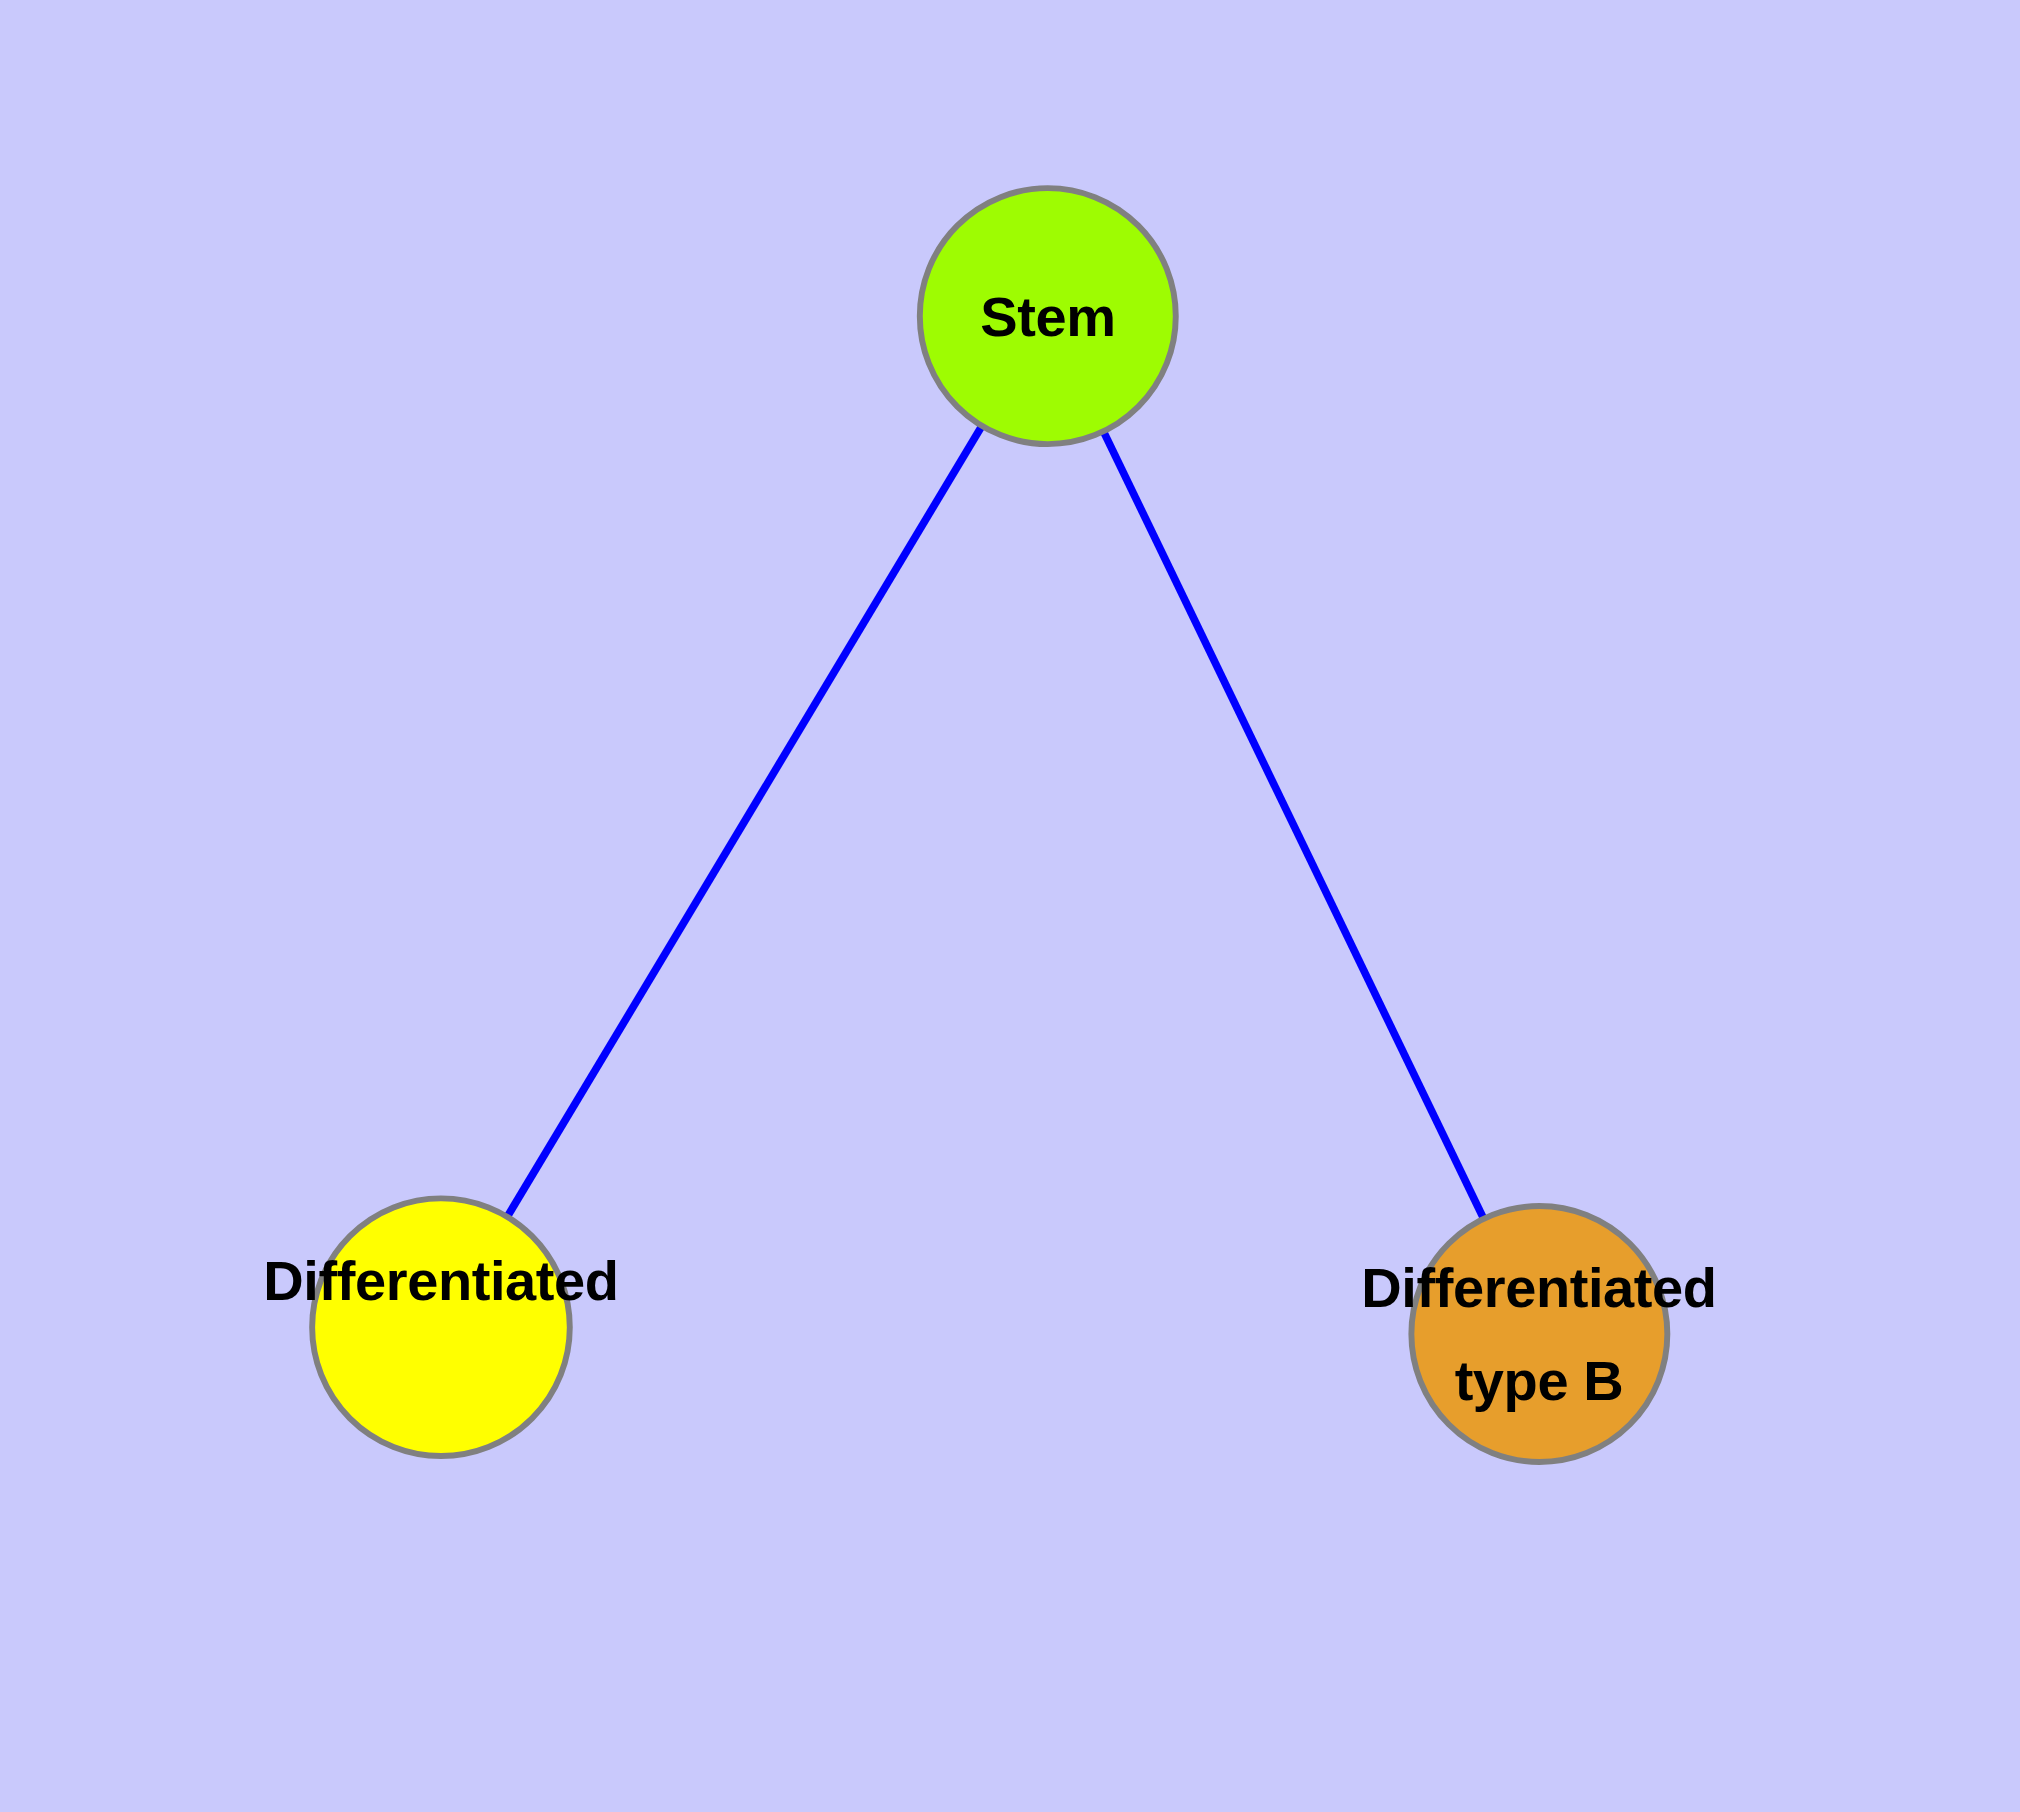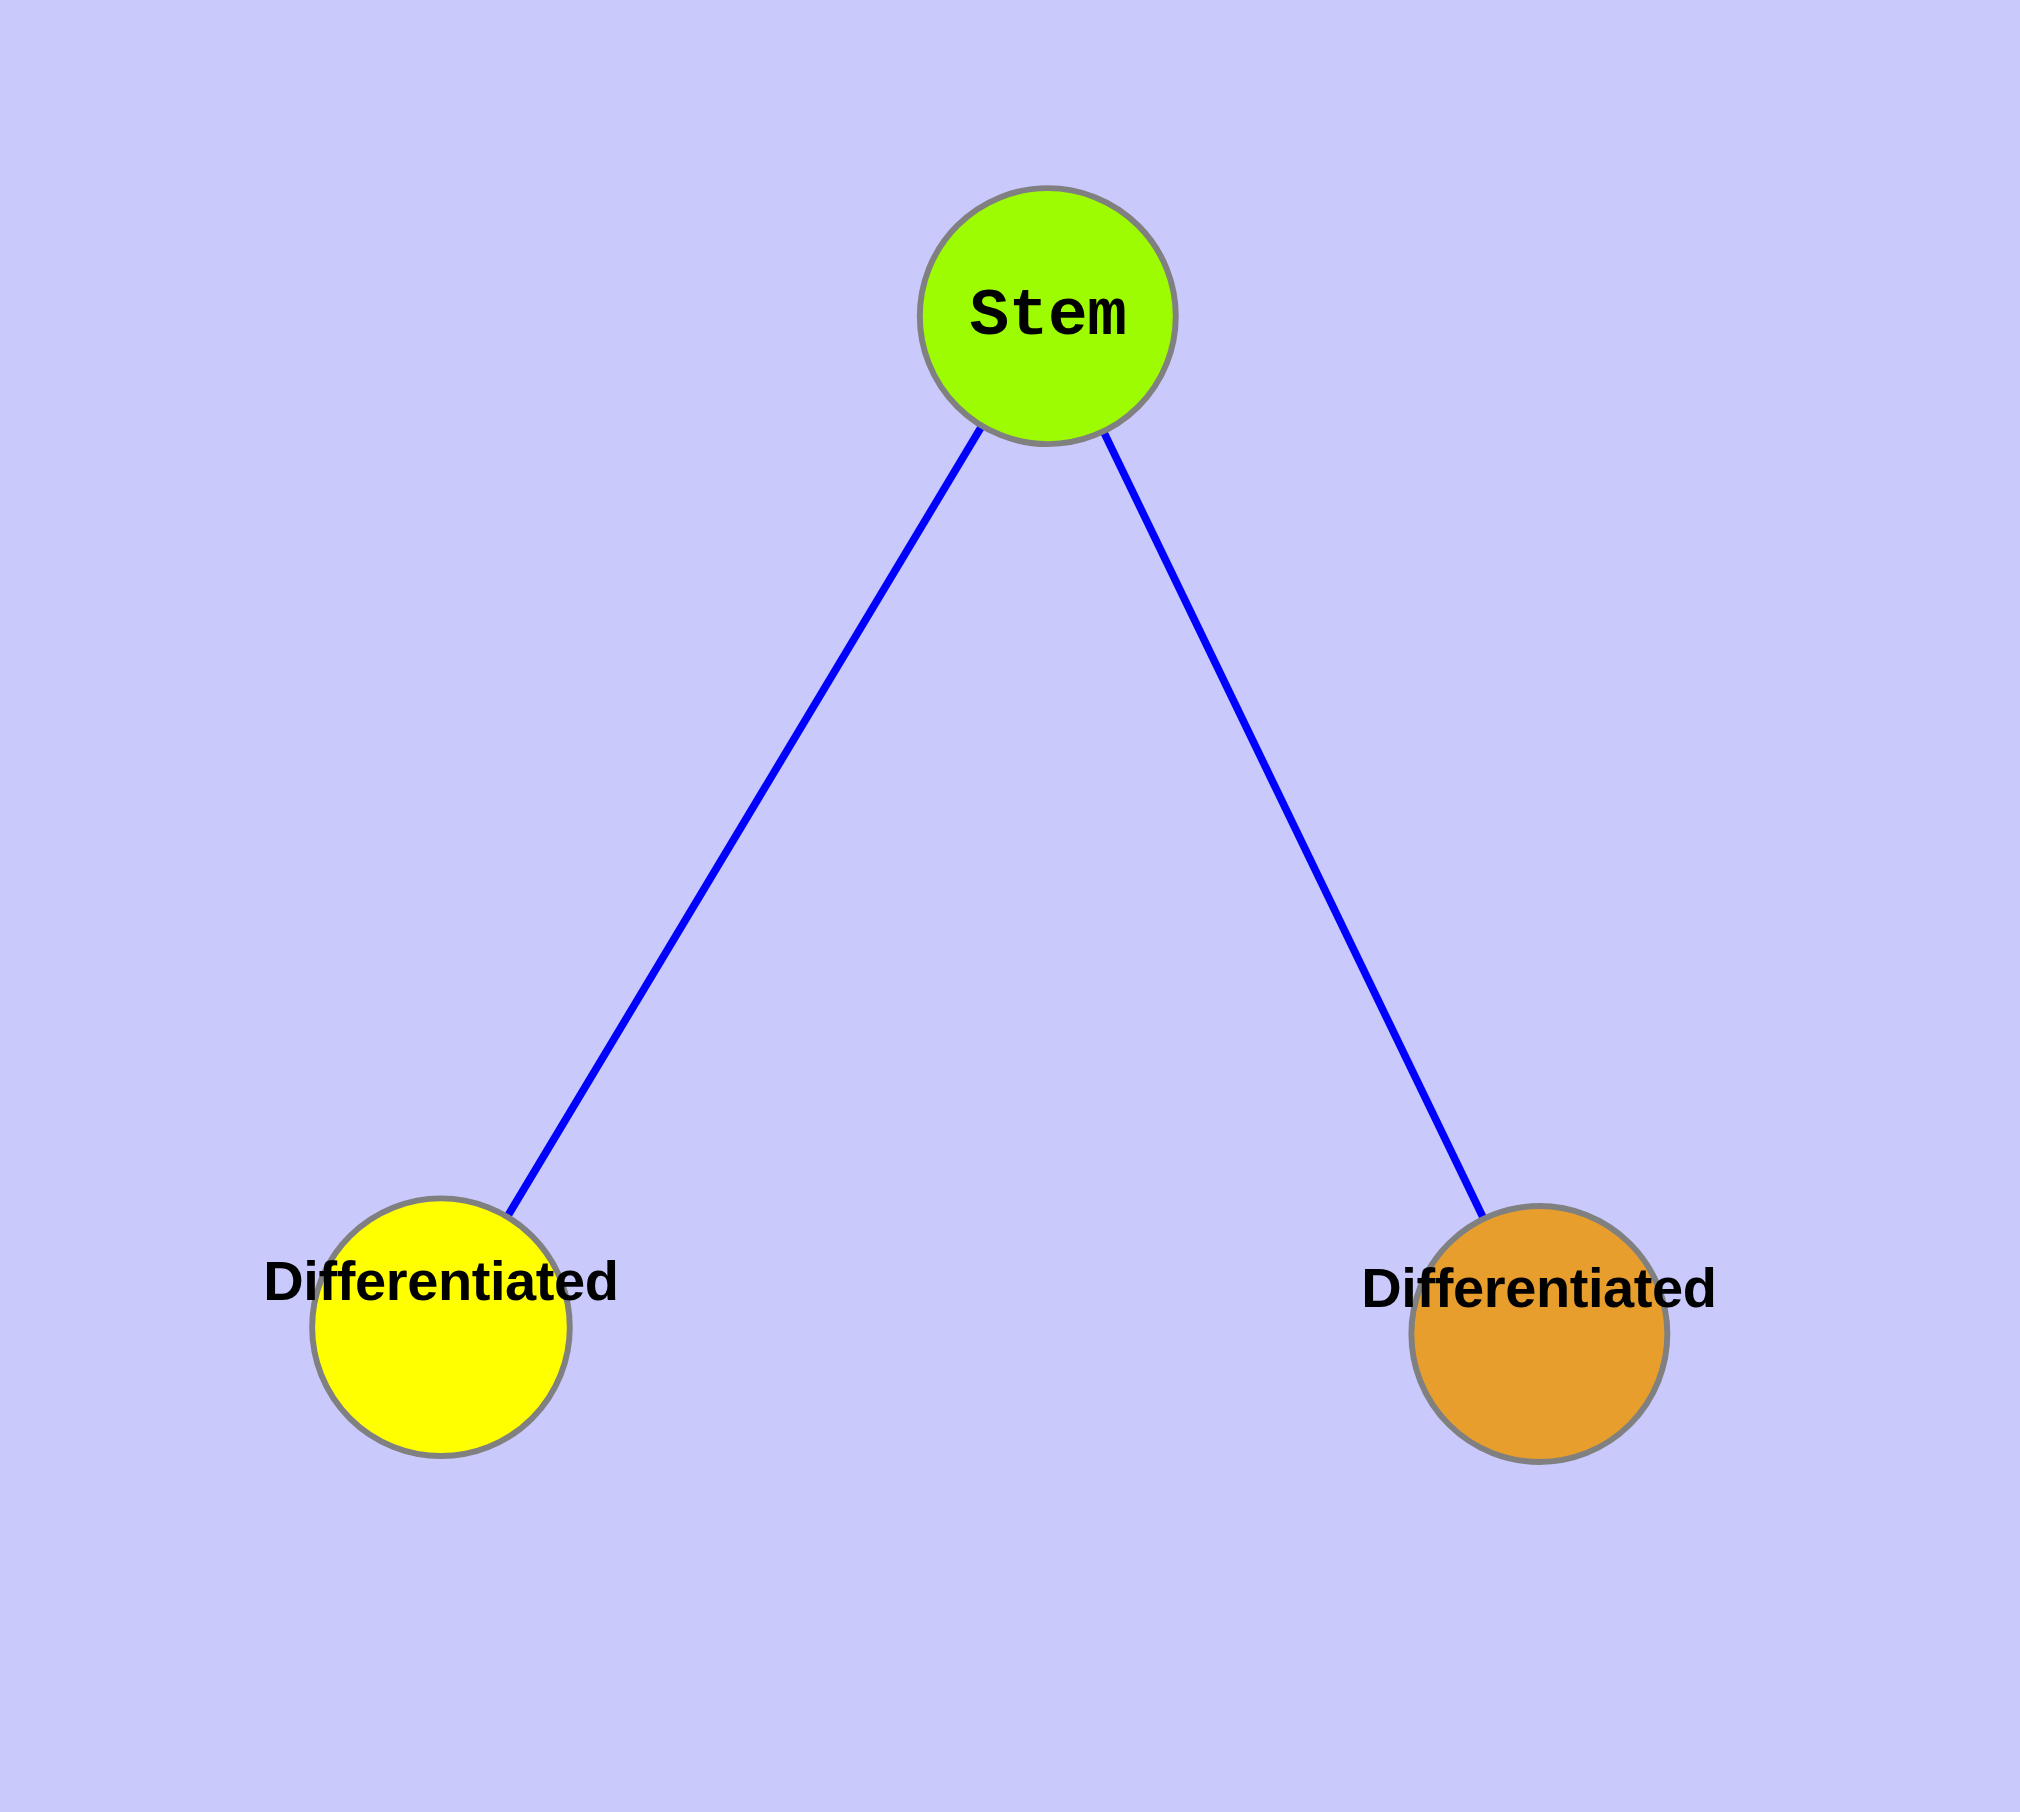--- a/index.html
+++ b/index.html
@@ -32,22 +32,21 @@
     position: absolute;
     color: #000000;
     font-weight: bold;
     text-align: center;
     white-space: pre;
     line-height: 93px;
     letter-spacing: -0.4px;
     pointer-events: none;
   }
   .node-label.single {
-    font-size: 66px;
-    font-family: Liberation Mono, monospace;
+    font-size: 56px;
   }
   .node-label.double {
     font-size: 56px;
   }
 </style>
 </head>
 <body>
 
 <div id="canvas" style="width: 2021px; height: 1812px;">
 
@@ -61,17 +60,17 @@
     <g id="nodes-group">
         <circle cx="1236" cy="373" r="151" fill="#9EFC02" stroke="#808080" stroke-width="7"></circle>
         <circle cx="520" cy="1566" r="152" fill="#FFFF00" stroke="#808080" stroke-width="7"></circle>
         <circle cx="1816" cy="1574" r="151" fill="#E79E2C" stroke="#808080" stroke-width="7"></circle>
       </g>
   </svg>
 
   <div id="labels-layer">
       <div class="node-label single" style="left: 624px; top: 270px; width: 848px; color: rgb(0, 0, 0);"><div>Stem</div></div>
       <div class="node-label double" style="left: 17px; top: 1234px; width: 848px; color: rgb(0, 0, 0);"><div>Differentiated</div></div>
-      <div class="node-label double" style="left: 1115px; top: 1241px; width: 848px; color: rgb(0, 0, 0);"><div>Differentiated</div></div>
+      <div class="node-label double" style="left: 1115px; top: 1241px; width: 848px; color: rgb(0, 0, 0);"><div>Differentiated</div><div>type B</div></div>
     </div>
 
 </div>
 
 
 </body></html>

